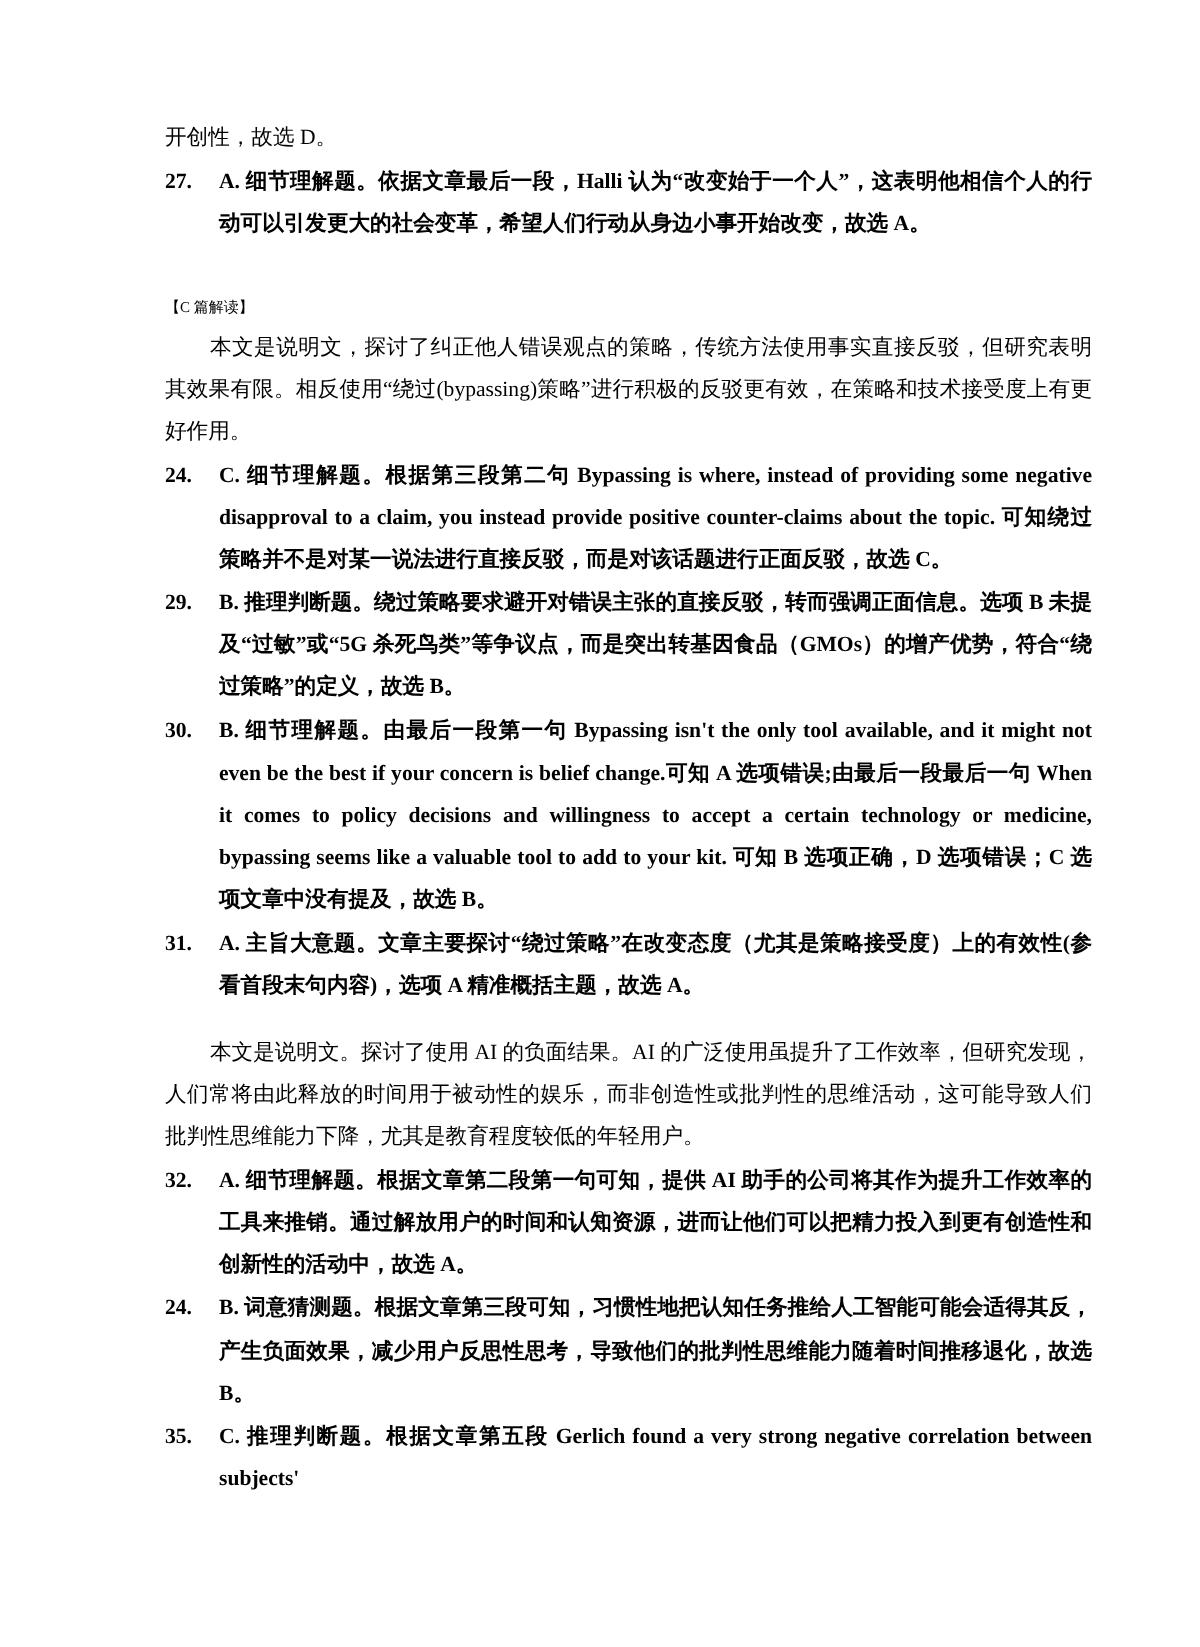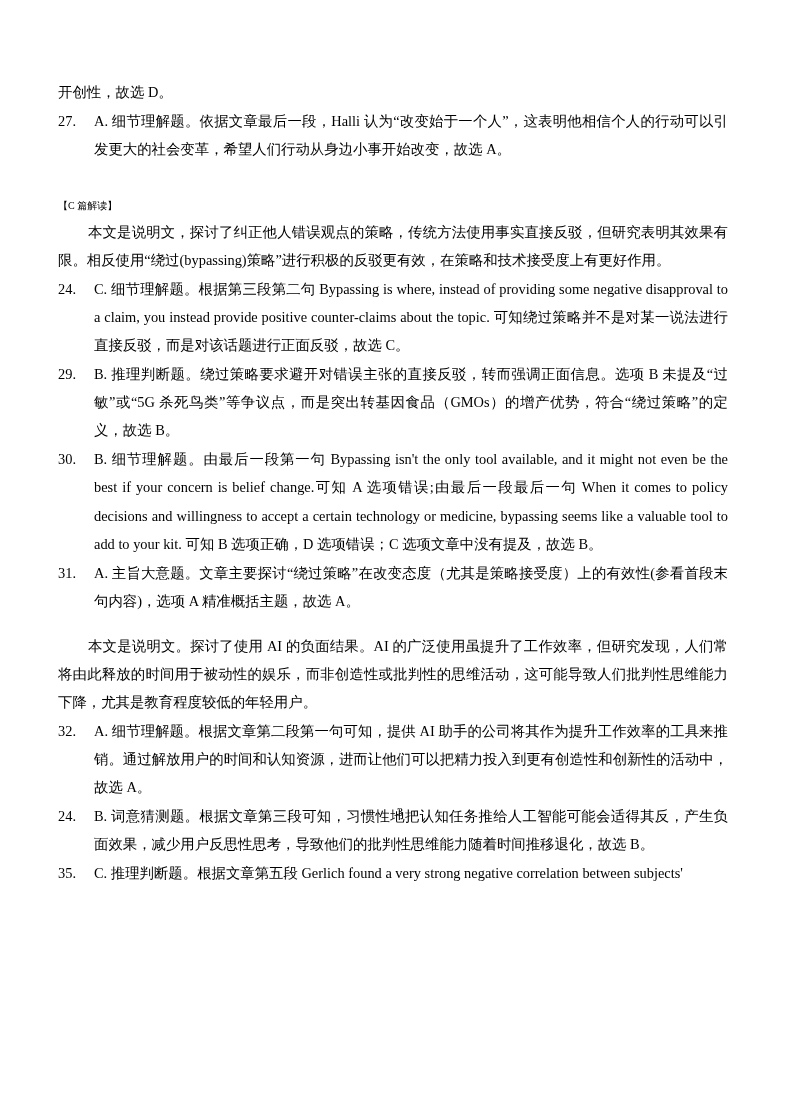--- a/index.html
+++ b/index.html
@@ -13,21 +13,21 @@
     font-family: "Liberation Serif", "DejaVu Serif", serif;
     color: #000000;
     position: relative;
     overflow: hidden;
   }
   .page {
     position: relative;
     width: 800px;
     height: 856px;
     box-sizing: border-box;
-    padding: 78px 72px 40px 58px;
+    padding: 78px 72px 40px 110px;
   }
   .doc-body {
     font-size: 14.4px;
     line-height: 1.95;
     text-align: justify;
     text-justify: inter-ideograph;
   }
   .para {
     margin: 0 0 0 0;
     text-align: justify;
@@ -35,20 +35,21 @@
   
   .cont {
     text-indent: 0;
     margin-bottom: 1px;
   }
   
   .item {
     padding-left: 36px;
     text-indent: -36px;
     margin-bottom: 1px;
+    font-weight: bold;
   }
   .item .num {
     display: inline-block;
     min-width: 36px;
     text-indent: 0;
   }
   
   .section-head {
     margin-top: 22px;
     margin-bottom: 2px;

